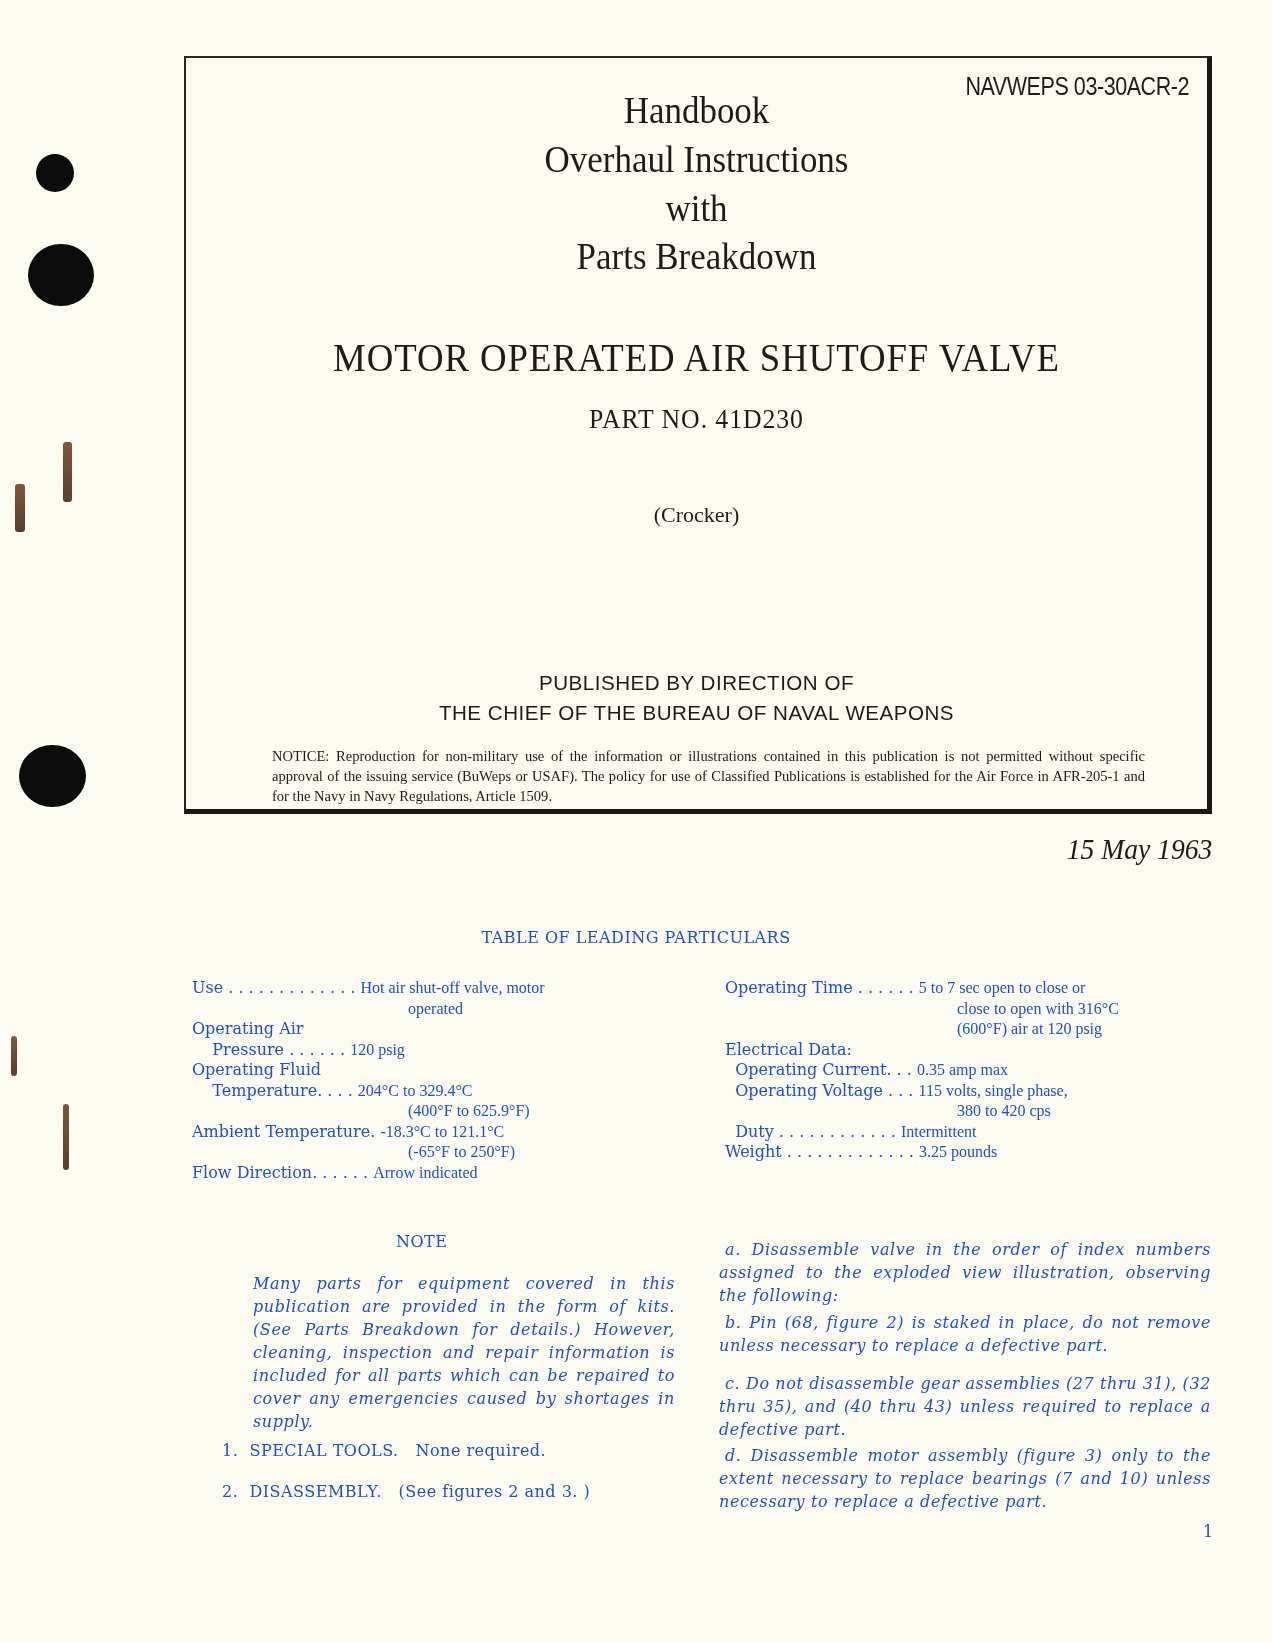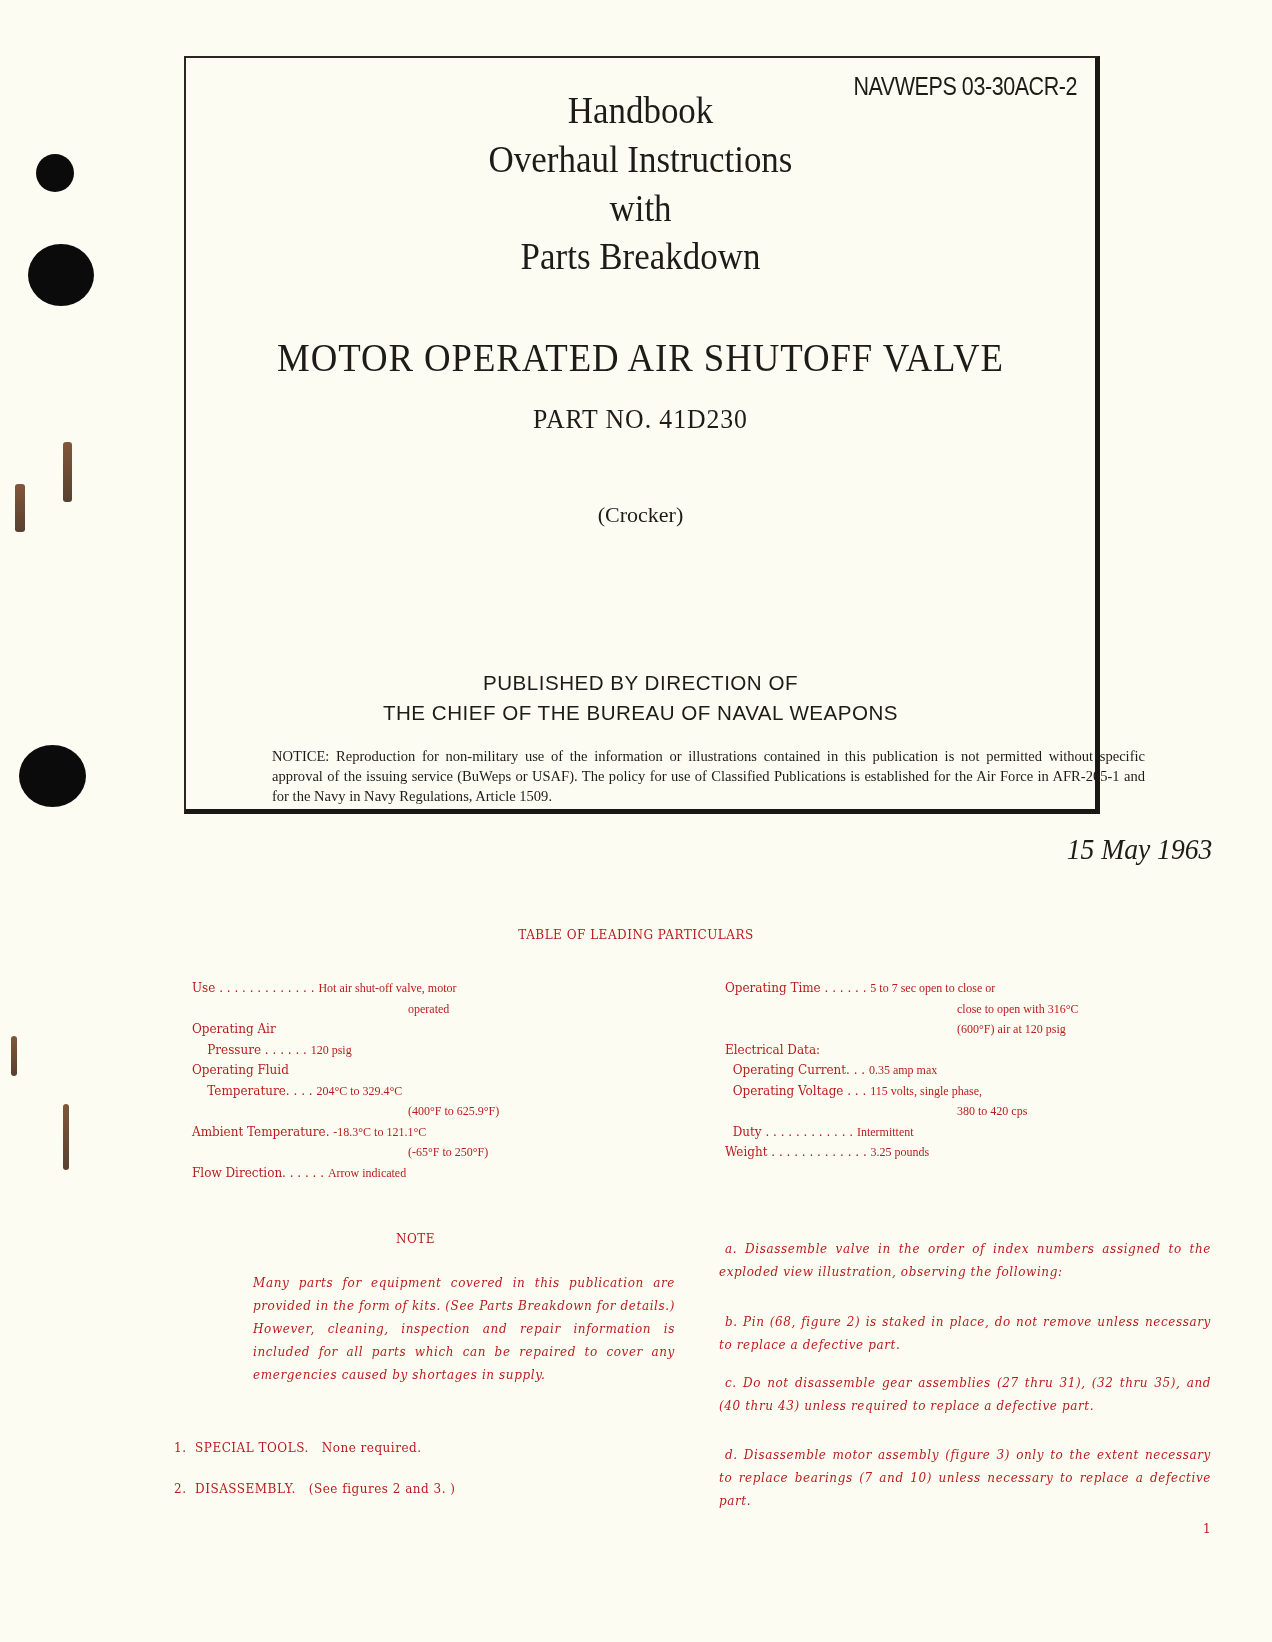--- a/index.html
+++ b/index.html
@@ -11,21 +11,21 @@
       color: #1e1c18;
       font-family: "Liberation Serif", "DejaVu Serif", serif;
     }
     
     .hole { position: absolute; background: #0b0b0b; border-radius: 50%; }
     
     .mark { position: absolute; background: linear-gradient(#6b3a18, #3a1f0e); border-radius: 3px; opacity: .85; }
     
     .titlebox {
       position: absolute; left: 184px; top: 56px;
-      width: 916px; height: 758px;
+      width: 1028px; height: 758px;
       border-top: 2px solid #2a2620;
       border-left: 2px solid #2a2620;
       border-right: 5px solid #1a1814;
       border-bottom: 5px solid #1a1814;
       box-sizing: border-box;
     }
     .navweps {
       position: absolute; right: 18px; top: 14px;
       font-family: "Liberation Sans", "DejaVu Sans", sans-serif;
       font-size: 25px; letter-spacing: -0.5px;
@@ -64,40 +64,40 @@
       text-align: justify;
       transform: scaleX(0.97); transform-origin: left top;
     }
     .date {
       position: absolute; right: 60px; top: 832px;
       font-style: italic; font-size: 30px;
       transform: scaleX(0.92); transform-origin: right center;
     }
     .body-text {
       font-family: "DejaVu Serif", "Liberation Serif", serif;
-      font-size: 12px; color: #b91c1c;
+      font-size: 16px; color: #1d4ed8;
     }
     .tlp-title {
       position: absolute; left: 0; width: 100%; top: 928px;
       text-align: center; letter-spacing: 0.5px;
     }
     .tlp-col { position: absolute; top: 978px; line-height: 20.5px; }
     .tlp-row { display: flex; white-space: pre; }
     .tlp-label { white-space: pre; }
     .tlp-val { white-space: pre; font-family: Liberation Serif, serif; }
     .note-head {
       position: absolute; left: 396px; top: 1232px;
       letter-spacing: 0.5px;
     }
     .para {
       position: absolute; line-height: 23px;
       text-align: justify; letter-spacing: 0.6px; font-style: italic;
     }
     .step {
-      position: absolute; white-space: pre; letter-spacing: 0.5px;
+      position: absolute; white-space: pre; letter-spacing: 0.5px; margin-left: 48px;
     }
     .pagenum {
       position: absolute; left: 1203px; top: 1522px;
     }
   </style>
 </head>
 <body>
 
 <div class="hole" style="left:36px; top:154px; width:38px; height:38px;"></div>
 <div class="hole" style="left:28px; top:244px; width:66px; height:62px;"></div>

